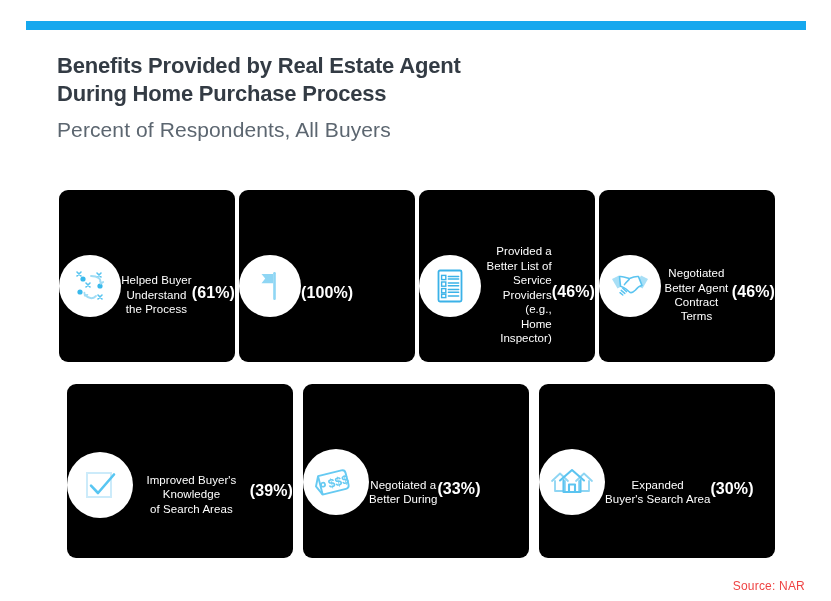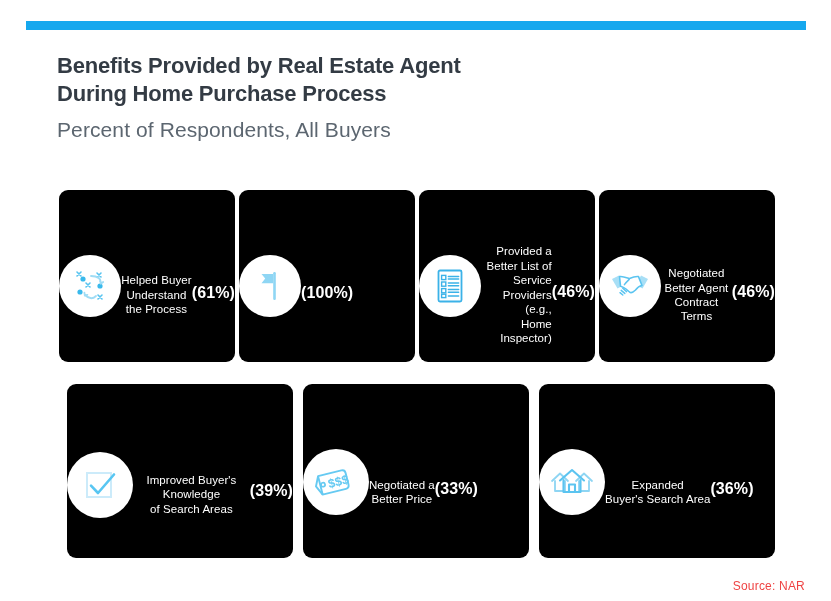--- a/index.html
+++ b/index.html
@@ -231,21 +231,21 @@
             <g transform="rotate(-14 23 23)">
               <path d="M7 13 H31 C33 13 34.5 14.5 34.5 16.5 V28.5 C34.5 30.5 33 32 31 32 H7 L7 13 Z" fill="none" stroke="#66CAF2" stroke-width="1.9" stroke-linejoin="round"></path>
               <path d="M7 13 L2.5 22.5 L7 32" fill="none" stroke="#66CAF2" stroke-width="1.9" stroke-linejoin="round"></path>
               <circle cx="9.8" cy="22.5" r="2" fill="none" stroke="#66CAF2" stroke-width="1.7"></circle>
               <text x="15" y="27.4" font-family="'Liberation Sans', sans-serif" font-size="12.5" font-weight="bold" fill="#66CAF2">$$$</text>
             </g>
           </svg>
         </span>
       </div>
       <div class="card-label" style="margin-top:20px;">Negotiated a
-Better Price</div>
+Better During</div>
       <div class="card-value" style="margin-top:13px;">(33%)</div>
     </div>
 
     <div class="card" style="left:539px; top:384px; width:236px; height:174px; padding-top:22px;text-decoration:underline;">
       <div class="icon-wrap" style="width:66px;height:66px;">
         <span>
           <svg width="46" height="46" viewBox="0 0 46 46">
             <g fill="none" stroke="#8ED5F3" stroke-width="1.8" stroke-linejoin="round" stroke-linecap="round">
               <path d="M3 22 L11 14.5 L19 22"></path>
               <path d="M6 22 V32 H16 V22"></path>
@@ -255,20 +255,20 @@
             <g fill="none" stroke="#5BC4F0" stroke-width="2.1" stroke-linejoin="round" stroke-linecap="round">
               <path d="M11 21.5 L23 11 L35 21.5"></path>
               <path d="M14.5 21 V33 H31.5 V21"></path>
               <path d="M20 33 V25.5 H26 V33"></path>
             </g>
           </svg>
         </span>
       </div>
       <div class="card-label" style="margin-top:20px;">Expanded
 Buyer's Search Area</div>
-      <div class="card-value" style="margin-top:13px;">(36%)</div>
+      <div class="card-value" style="margin-top:13px;">(30%)</div>
     </div>
 
   </div>
 
   <div class="source">Source: NAR</div>
 
 </div>
 
 </body></html>

